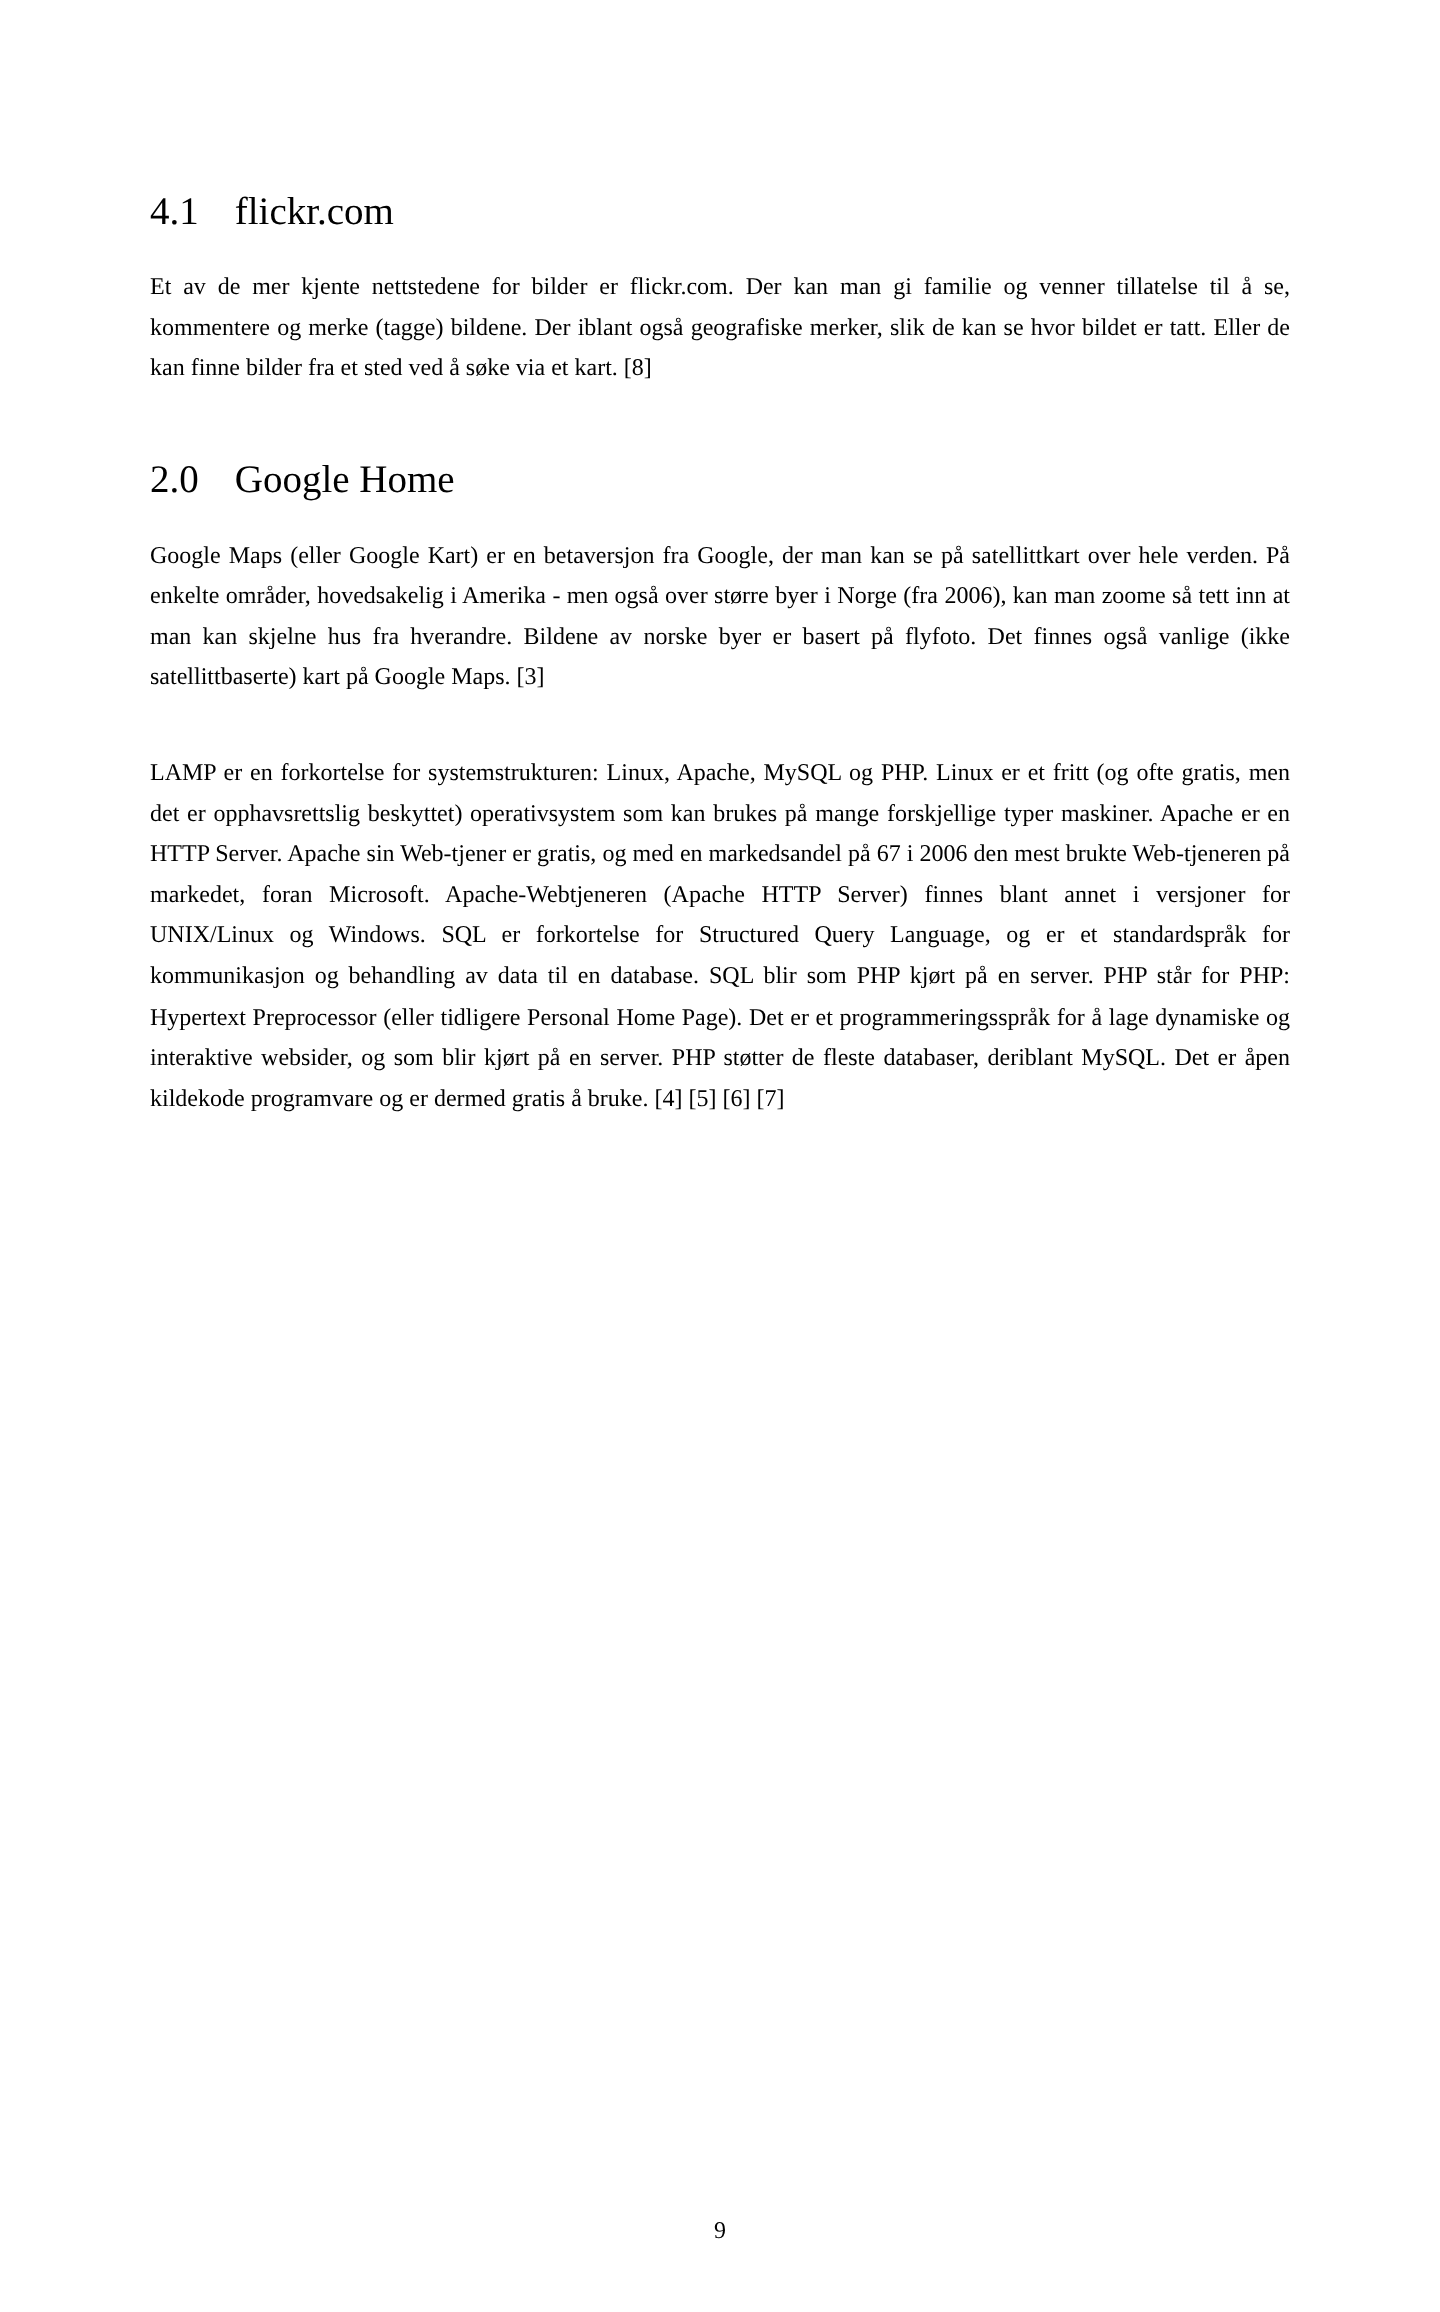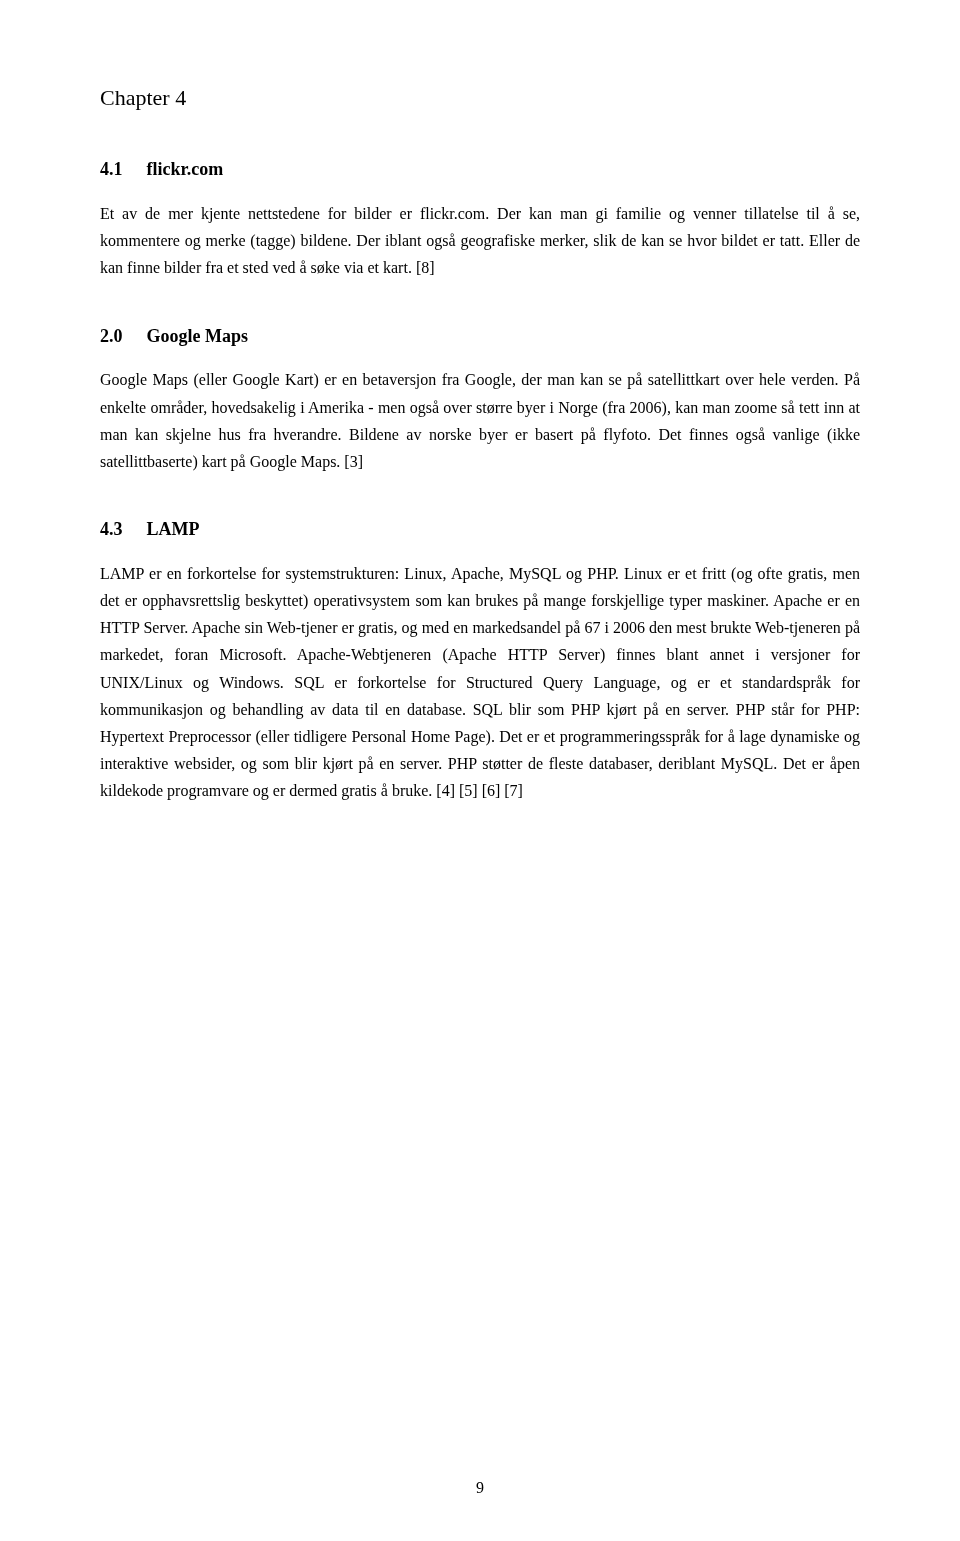--- a/index.html
+++ b/index.html
@@ -31,22 +31,22 @@
     }
 
     .chapter-title {
       font-size: 42px;
       font-weight: bold;
       margin-bottom: 48px;
       font-family: Georgia, "Times New Roman", serif;
     }
 
     .section-heading {
-      font-size: 18px;
-      font-weight: bold;
+      font-size: 26px;
+      font-weight: normal;
       margin-top: 40px;
       margin-bottom: 16px;
       font-family: Georgia, "Times New Roman", serif;
     }
 
     .section-number {
       margin-right: 24px;
     }
 
     .body-text {
@@ -68,38 +68,34 @@
 
     .section-gap {
       margin-top: 36px;
     }
   </style>
 </head>
 <body>
 
 <div class="page">
 
-  <div class="chapter-label">Chapter 4</div>
 
   <div class="section-gap">
     <div class="section-heading">
       <span class="section-number">4.1</span><span>flickr.com</span>
     </div>
     <p class="body-text">Et av de mer kjente nettstedene for bilder er flickr.com. Der kan man gi familie og venner tillatelse til å se, kommentere og merke (tagge) bildene. Der iblant også geografiske merker, slik de kan se hvor bildet er tatt. Eller de kan finne bilder fra et sted ved å søke via et kart. [8]</p>
   </div>
 
   <div class="section-gap">
     <div class="section-heading">
-      <span class="section-number">2.0</span><span>Google Maps</span>
+      <span class="section-number">2.0</span><span>Google Home</span>
     </div>
     <p class="body-text">Google Maps (eller Google Kart) er en betaversjon fra Google, der man kan se på satellittkart over hele verden. På enkelte områder, hovedsakelig i Amerika - men også over større byer i Norge (fra 2006), kan man zoome så tett inn at man kan skjelne hus fra hverandre. Bildene av norske byer er basert på flyfoto. Det finnes også vanlige (ikke satellittbaserte) kart på Google Maps. [3]</p>
   </div>
 
   <div class="section-gap">
-    <div class="section-heading">
-      <span class="section-number">4.3</span><span>LAMP</span>
-    </div>
     <p class="body-text">LAMP er en forkortelse for systemstrukturen: Linux, Apache, MySQL og PHP. Linux er et fritt (og ofte gratis, men det er opphavsrettslig beskyttet) operativsystem som kan brukes på mange forskjellige typer maskiner. Apache er en HTTP Server. Apache sin Web-tjener er gratis, og med en markedsandel på 67 i 2006 den mest brukte Web-tjeneren på markedet, foran Microsoft. Apache-Webtjeneren (Apache HTTP Server) finnes blant annet i versjoner for UNIX/Linux og Windows. SQL er forkortelse for Structured Query Language, og er et standardspråk for kommunikasjon og behandling av data til en database. SQL blir som PHP kjørt på en server. PHP står for PHP: Hypertext Preprocessor (eller tidligere Personal Home Page). Det er et programmeringsspråk for å lage dynamiske og interaktive websider, og som blir kjørt på en server. PHP støtter de fleste databaser, deriblant MySQL. Det er åpen kildekode programvare og er dermed gratis å bruke. [4] [5] [6] [7]</p>
   </div>
 
   <div class="page-number">9</div>
 
 </div>
 
 </body></html>

